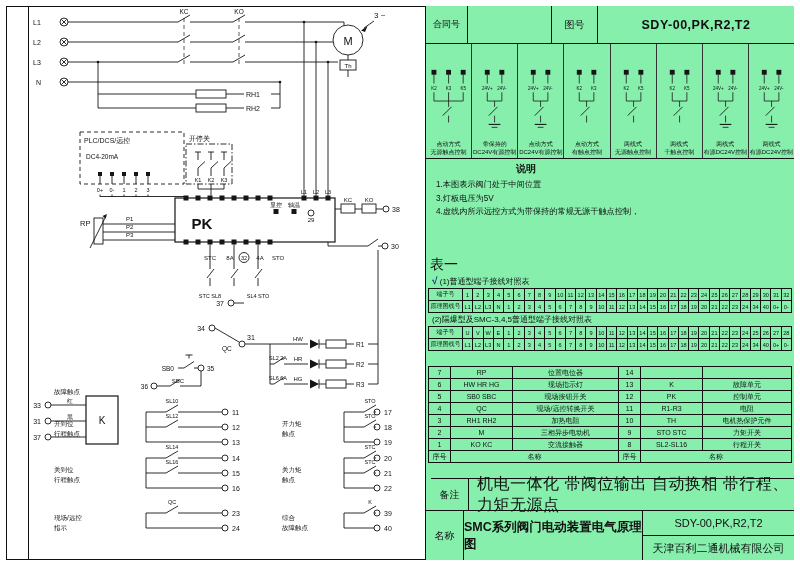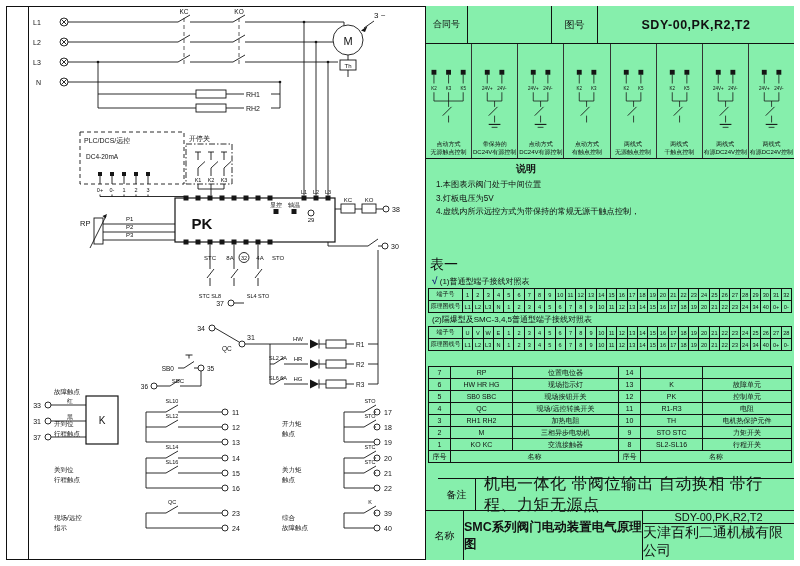--- a/index.html
+++ b/index.html
@@ -36,28 +36,28 @@
 .note{font-size:8.2px;line-height:13.5px;white-space:pre-wrap}
 .t1sec{position:absolute;top:249px;left:2px;right:2px}
 .tbl-label{font-size:14px;margin:1px 0 1px 2px}
 .sub{font-size:8px;margin:1px 0 1px 4px}
 .sub .chk{color:#1c2f7c;font-weight:bold;font-size:10px}
 table{border-collapse:collapse;width:100%;table-layout:fixed}
 .ttable td{border:1px solid #111;font-size:5.6px;text-align:center;height:12px;padding:0;overflow:hidden;white-space:nowrap}
 .ttable td.hd{width:34px;font-size:6px}
 .t2sec{position:absolute;top:360px;left:2px;right:2px}
 .ctable td{border:1px solid #111;font-size:7px;text-align:center;height:12px;padding:0 1px;overflow:hidden;white-space:nowrap}
-.remark{position:absolute;top:472px;left:12px;right:0;height:32px;border-top:1.3px solid #111;display:flex}
+.remark{position:absolute;top:472px;left:5px;right:0;height:32px;border-top:1.3px solid #111;display:flex}
 .remark .lab,.namerow .lab{width:38px;border-right:1.2px solid #111;display:flex;align-items:center;justify-content:center;font-size:10px}
 .remark .txt{flex:1;display:flex;align-items:center;padding-left:8px;font-size:16px;font-weight:normal;letter-spacing:.5px}
 .namerow{position:absolute;top:504px;left:0;right:0;height:50px;border-top:1.3px solid #111;display:flex}
 .namerow .title{flex:1;display:flex;align-items:center;justify-content:center;font-size:12.5px;font-weight:bold}
 .namerow .right{width:152px;border-left:1.2px solid #111;display:flex;flex-direction:column}
 .namerow .dno{flex:1;display:flex;align-items:center;justify-content:center;font-size:11px;border-bottom:1px solid #111}
-.namerow .comp{flex:1;display:flex;align-items:center;justify-content:center;font-size:14px}
+.namerow .comp{flex:1;display:flex;align-items:center;justify-content:center;font-size:11px}
 </style>
 </head>
 <body>
 
 <div class="page">
   <div class="frame"></div>
   <div class="margin-line"></div>
 
   <svg class="schem" viewBox="0 0 397 554">
     <g>

